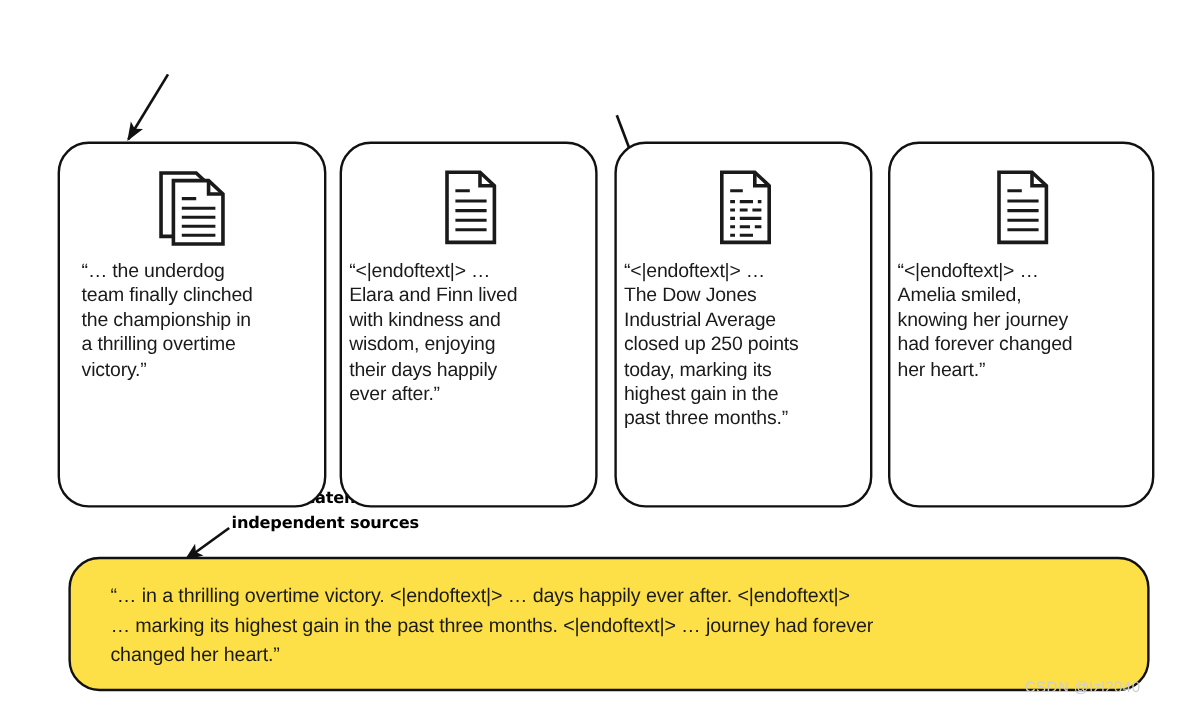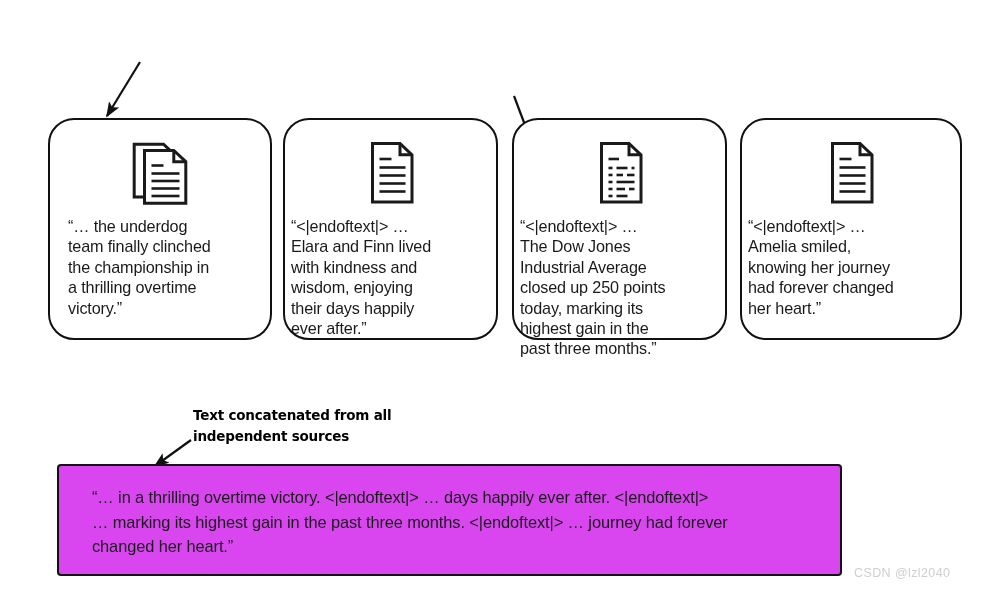--- a/index.html
+++ b/index.html
@@ -56,21 +56,21 @@
     left: 0; top: 0;
     width: 990px;
     height: 590px;
     pointer-events: none;
   }
 
   
   .card {
     position: absolute;
     top: 118px;
-    height: 222px;
+    height: 305px;
     border: 2.2px solid #111111;
     border-radius: 26px;
     background: #ffffff;
     box-sizing: border-box;
   }
   #card-0 { left: 48px;  width: 224px; }
   #card-1 { left: 283px; width: 215px; }
   #card-2 { left: 512px; width: 215px; }
   #card-3 { left: 740px; width: 222px; }
 
@@ -94,25 +94,25 @@
     color: #1a1a1a;
     white-space: pre-wrap;
   }
   #card-0 .card-body { left: 18px; }
 
   
   #concat-box {
     position: absolute;
     left: 57px;
     top: 464px;
-    width: 785px;
+    width: 901px;
     height: 112px;
     border: 2.2px solid #111111;
-    border-radius: 4px;
-    background: #d946ef;
+    border-radius: 26px;
+    background: #fde047;
     box-sizing: border-box;
   }
   #concat-text {
     position: absolute;
     left: 33px;
     right: 18px;
     top: 19px;
     font-family: "Liberation Sans", sans-serif;
     font-size: 16.4px;
     line-height: 24.5px;

